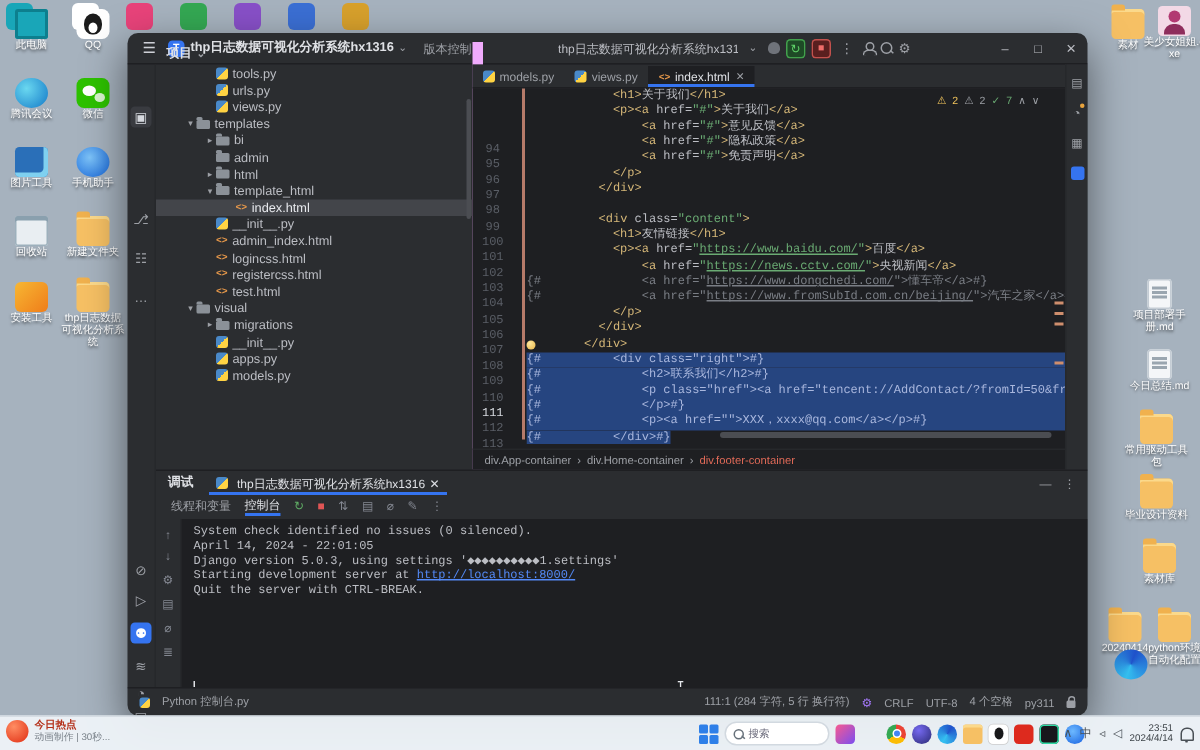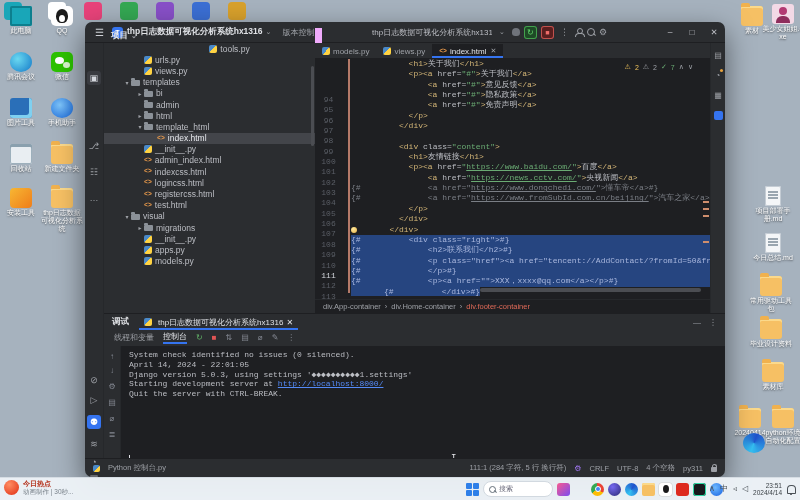--- a/index.html
+++ b/index.html
@@ -113,21 +113,21 @@
   .etab{height:14px;display:flex;align-items:center;gap:3px;padding:0 7px;font-size:8px;color:#9da0a6;}
   .etab.on{color:#dfe1e5;background:#1e1f22;box-shadow:inset 0 -2px 0 #3574f0;}
   .etab .x{font-size:7px;color:#9da0a6;margin-left:1px;}
   #code{position:absolute;left:0;top:16px;right:0;bottom:20px;}
   .vcsline{position:absolute;left:33px;top:0;bottom:0;width:2px;background:#d08b76;opacity:.85;}
   .crow{height:10.35px;display:flex;font-family:"Liberation Mono","DejaVu Sans Mono",monospace;font-size:8px;line-height:10.35px;white-space:pre;}
   .gut{width:27px;flex:none;text-align:center;padding-right:9px;color:#5a5e66;margin-top:36px;}
   .gut.cur{color:#d5d8de;}
   .codeln{flex:1;overflow:hidden;position:relative;}
   .crow.self .codeln{background:#264580;}
-  .selend{background:#264580;padding-left:33px;}
+  .selend{background:#264580;}
   .crow.self .codeln span,.selend span{color:#a9b7dd!important;}
   .s-tag{color:#d5b778;} .s-attr{color:#bcbec4;} .s-eq{color:#bcbec4;} .s-str{color:#6aab73;}
   .s-url{color:#6aab73;text-decoration:underline;} .s-txt{color:#bcbec4;font-family:Liberation Mono, monospace;}
   .s-cm{color:#7a7e85;} .s-cmu{color:#7a7e85;text-decoration:underline;}
   .bulb{position:absolute;width:6px;height:6px;border-radius:50%;background:radial-gradient(circle at 35% 30%,#ffe79c,#e7b549);left:36px;}
   #inspect{position:absolute;right:18px;top:20px;display:flex;gap:4px;align-items:center;font-size:7px;color:#9da0a6;z-index:5;}
   #inspect .warn{color:#f2c55c;} #inspect .ok{color:#6aab73;}
   .hscroll{position:absolute;left:165px;right:10px;bottom:21px;height:4px;background:#4b4d52;border-radius:2px;}
   #crumbs{position:absolute;left:0;right:0;bottom:0;height:13px;background:#1e1f22;border-top:1px solid #26282b;
     display:flex;align-items:center;gap:4px;padding-left:8px;font-size:7.5px;color:#9da0a6;white-space:nowrap;}
@@ -343,21 +343,21 @@
         <span class="stico " style="top: 412px;">◔</span>
         <span class="stico " style="top: 428px;">▤</span>
       </div>
 
     <div id="projpanel">
       <div id="projhead">
         <span>项目</span>
         <span class="chev">⌄</span>
       </div>
       <div id="ptree">
-          <div class="trow" style="padding-left: 32px; justify-content: center;">
+          <div class="trow" style="padding-left: 32px;">
             <span class="tchev"></span>
             <span class="ic-py fico"></span>
             <span>tools.py</span>
           </div>
           <div class="trow" style="padding-left: 32px;">
             <span class="tchev"></span>
             <span class="ic-py fico"></span>
             <span>urls.py</span>
           </div>
           <div class="trow" style="padding-left: 32px;">
@@ -397,25 +397,20 @@
           </div>
           <div class="trow" style="padding-left: 32px;">
             <span class="tchev"></span>
             <span class="ic-py fico"></span>
             <span>__init__.py</span>
           </div>
           <div class="trow" style="padding-left: 32px;">
             <span class="tchev"></span>
             <span class="ic-html fico">&lt;&gt;</span>
             <span>admin_index.html</span>
-          </div>
-          <div class="trow" style="padding-left: 32px;">
-            <span class="tchev"></span>
-            <span class="ic-html fico">&lt;&gt;</span>
-            <span>indexcss.html</span>
           </div>
           <div class="trow" style="padding-left: 32px;">
             <span class="tchev"></span>
             <span class="ic-html fico">&lt;&gt;</span>
             <span>logincss.html</span>
           </div>
           <div class="trow" style="padding-left: 32px;">
             <span class="tchev"></span>
             <span class="ic-html fico">&lt;&gt;</span>
             <span>registercss.html</span>

